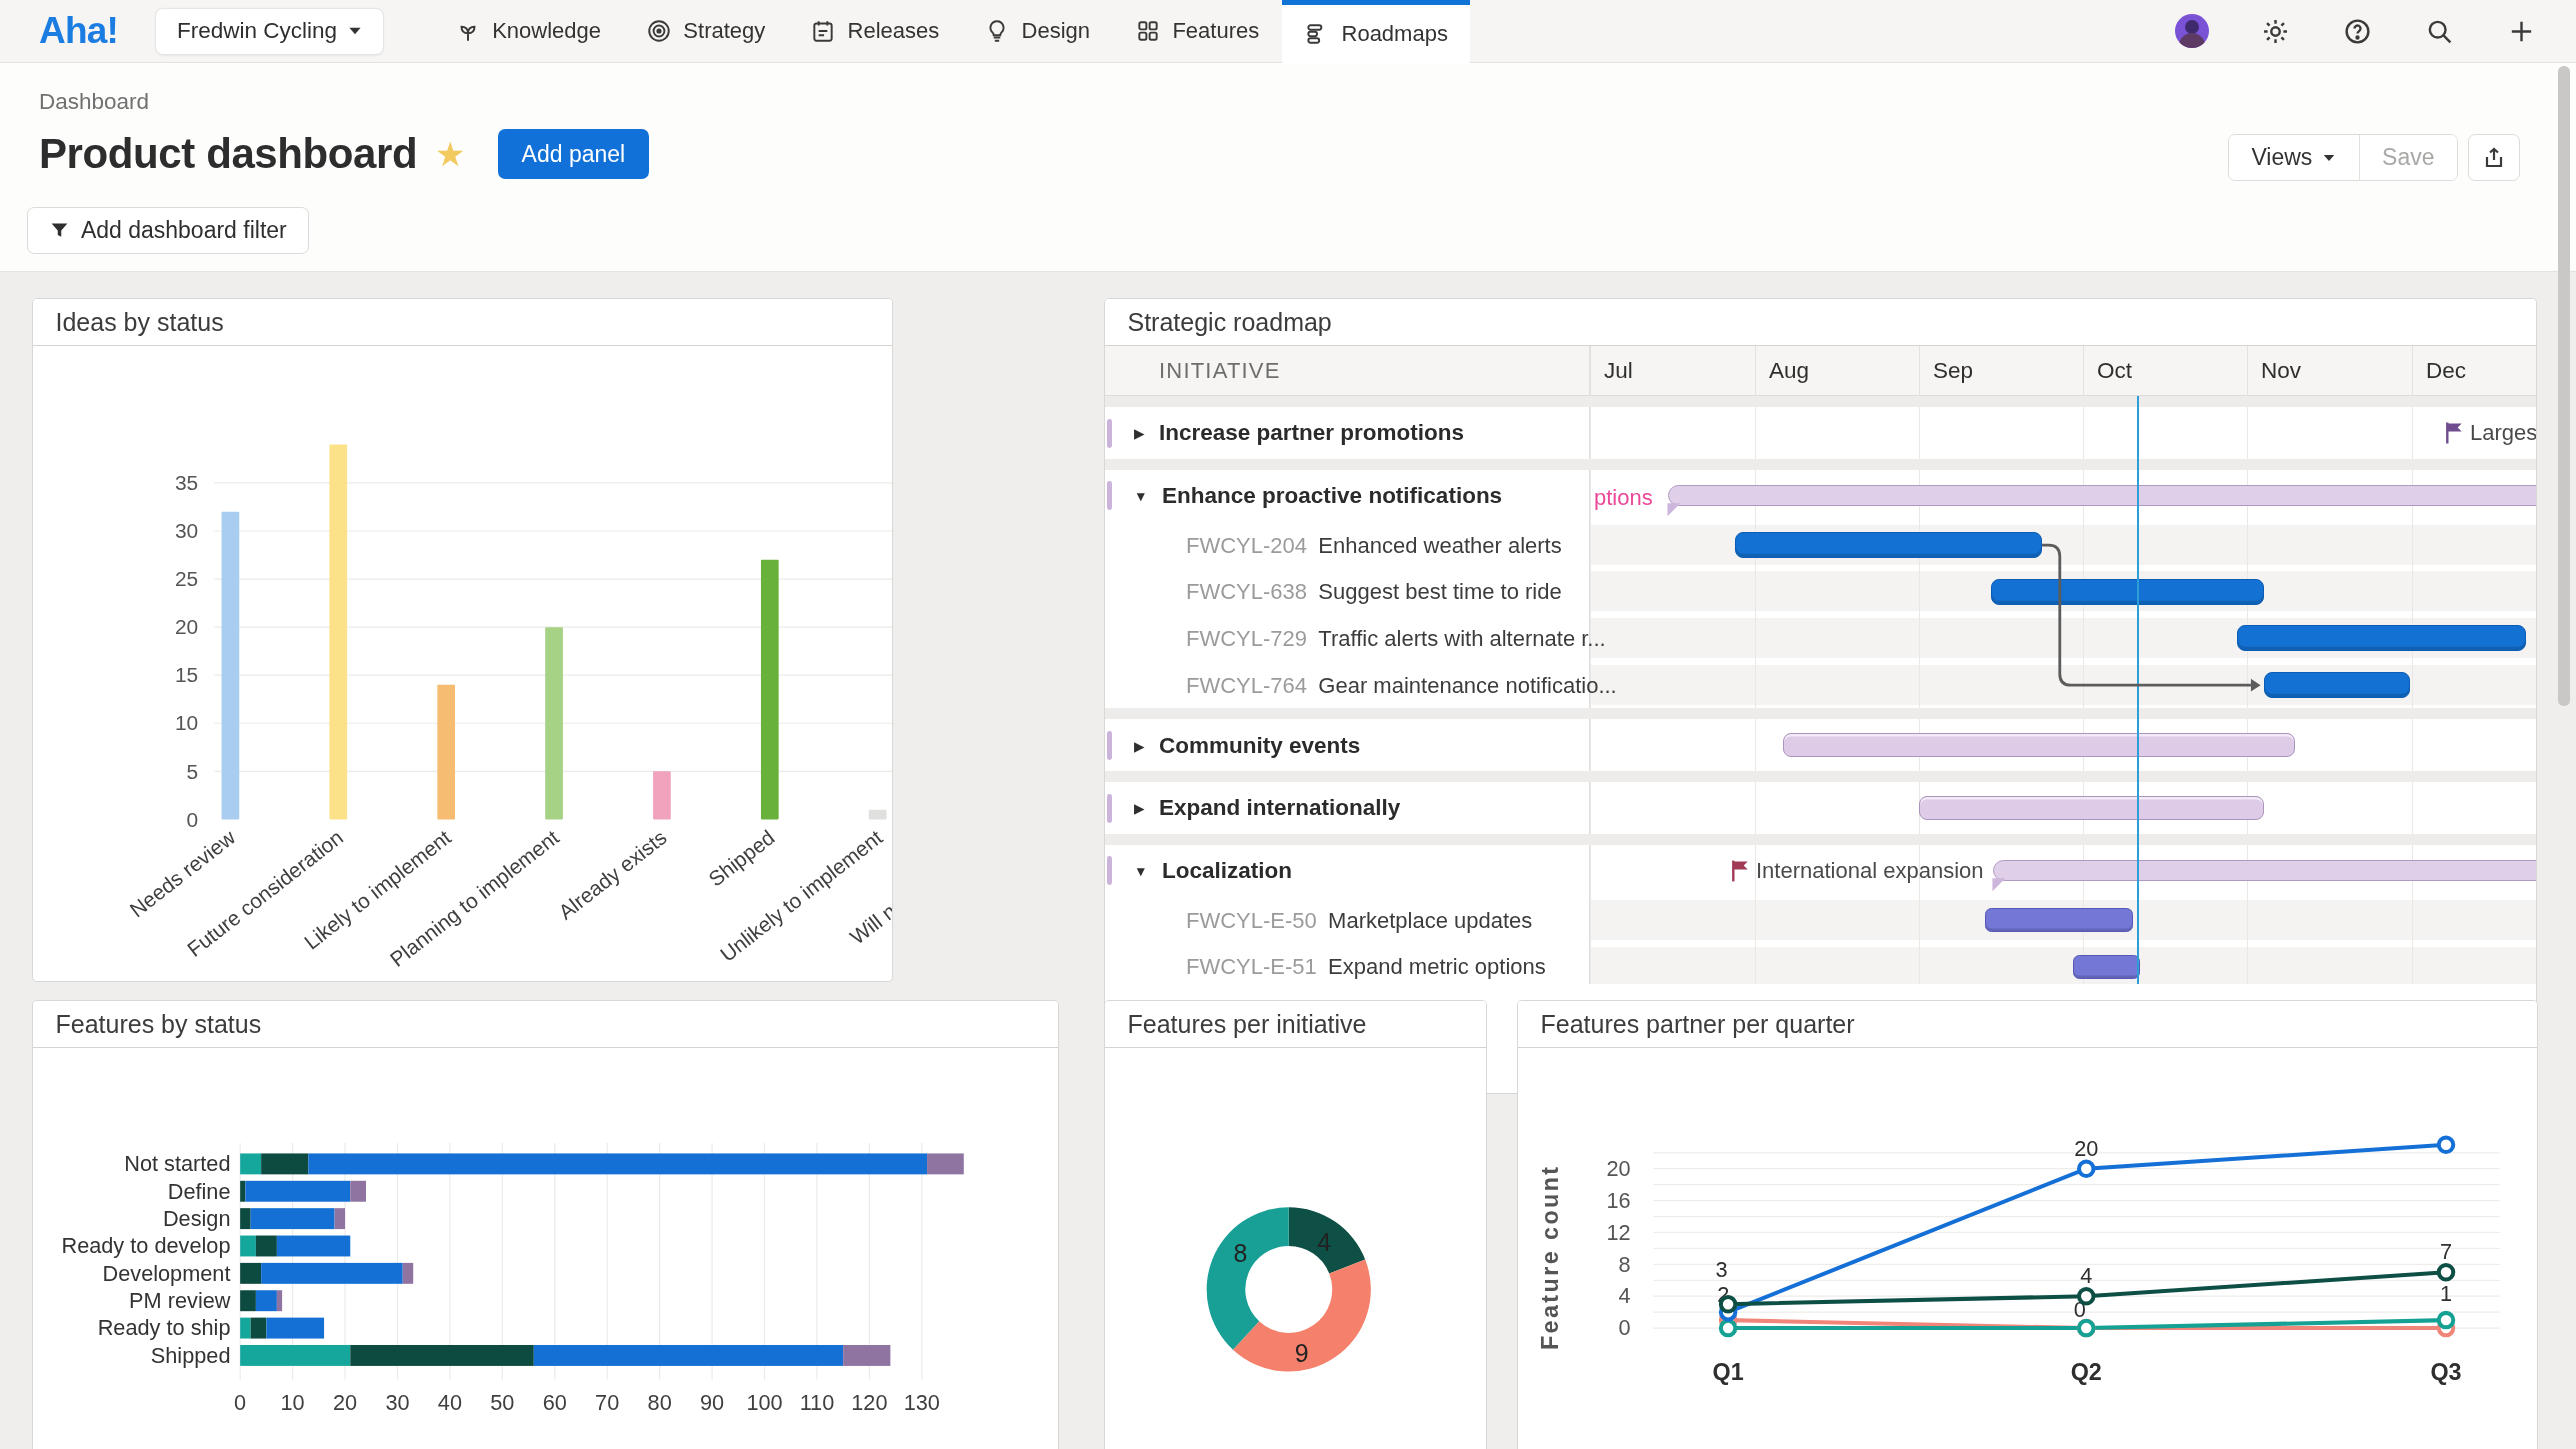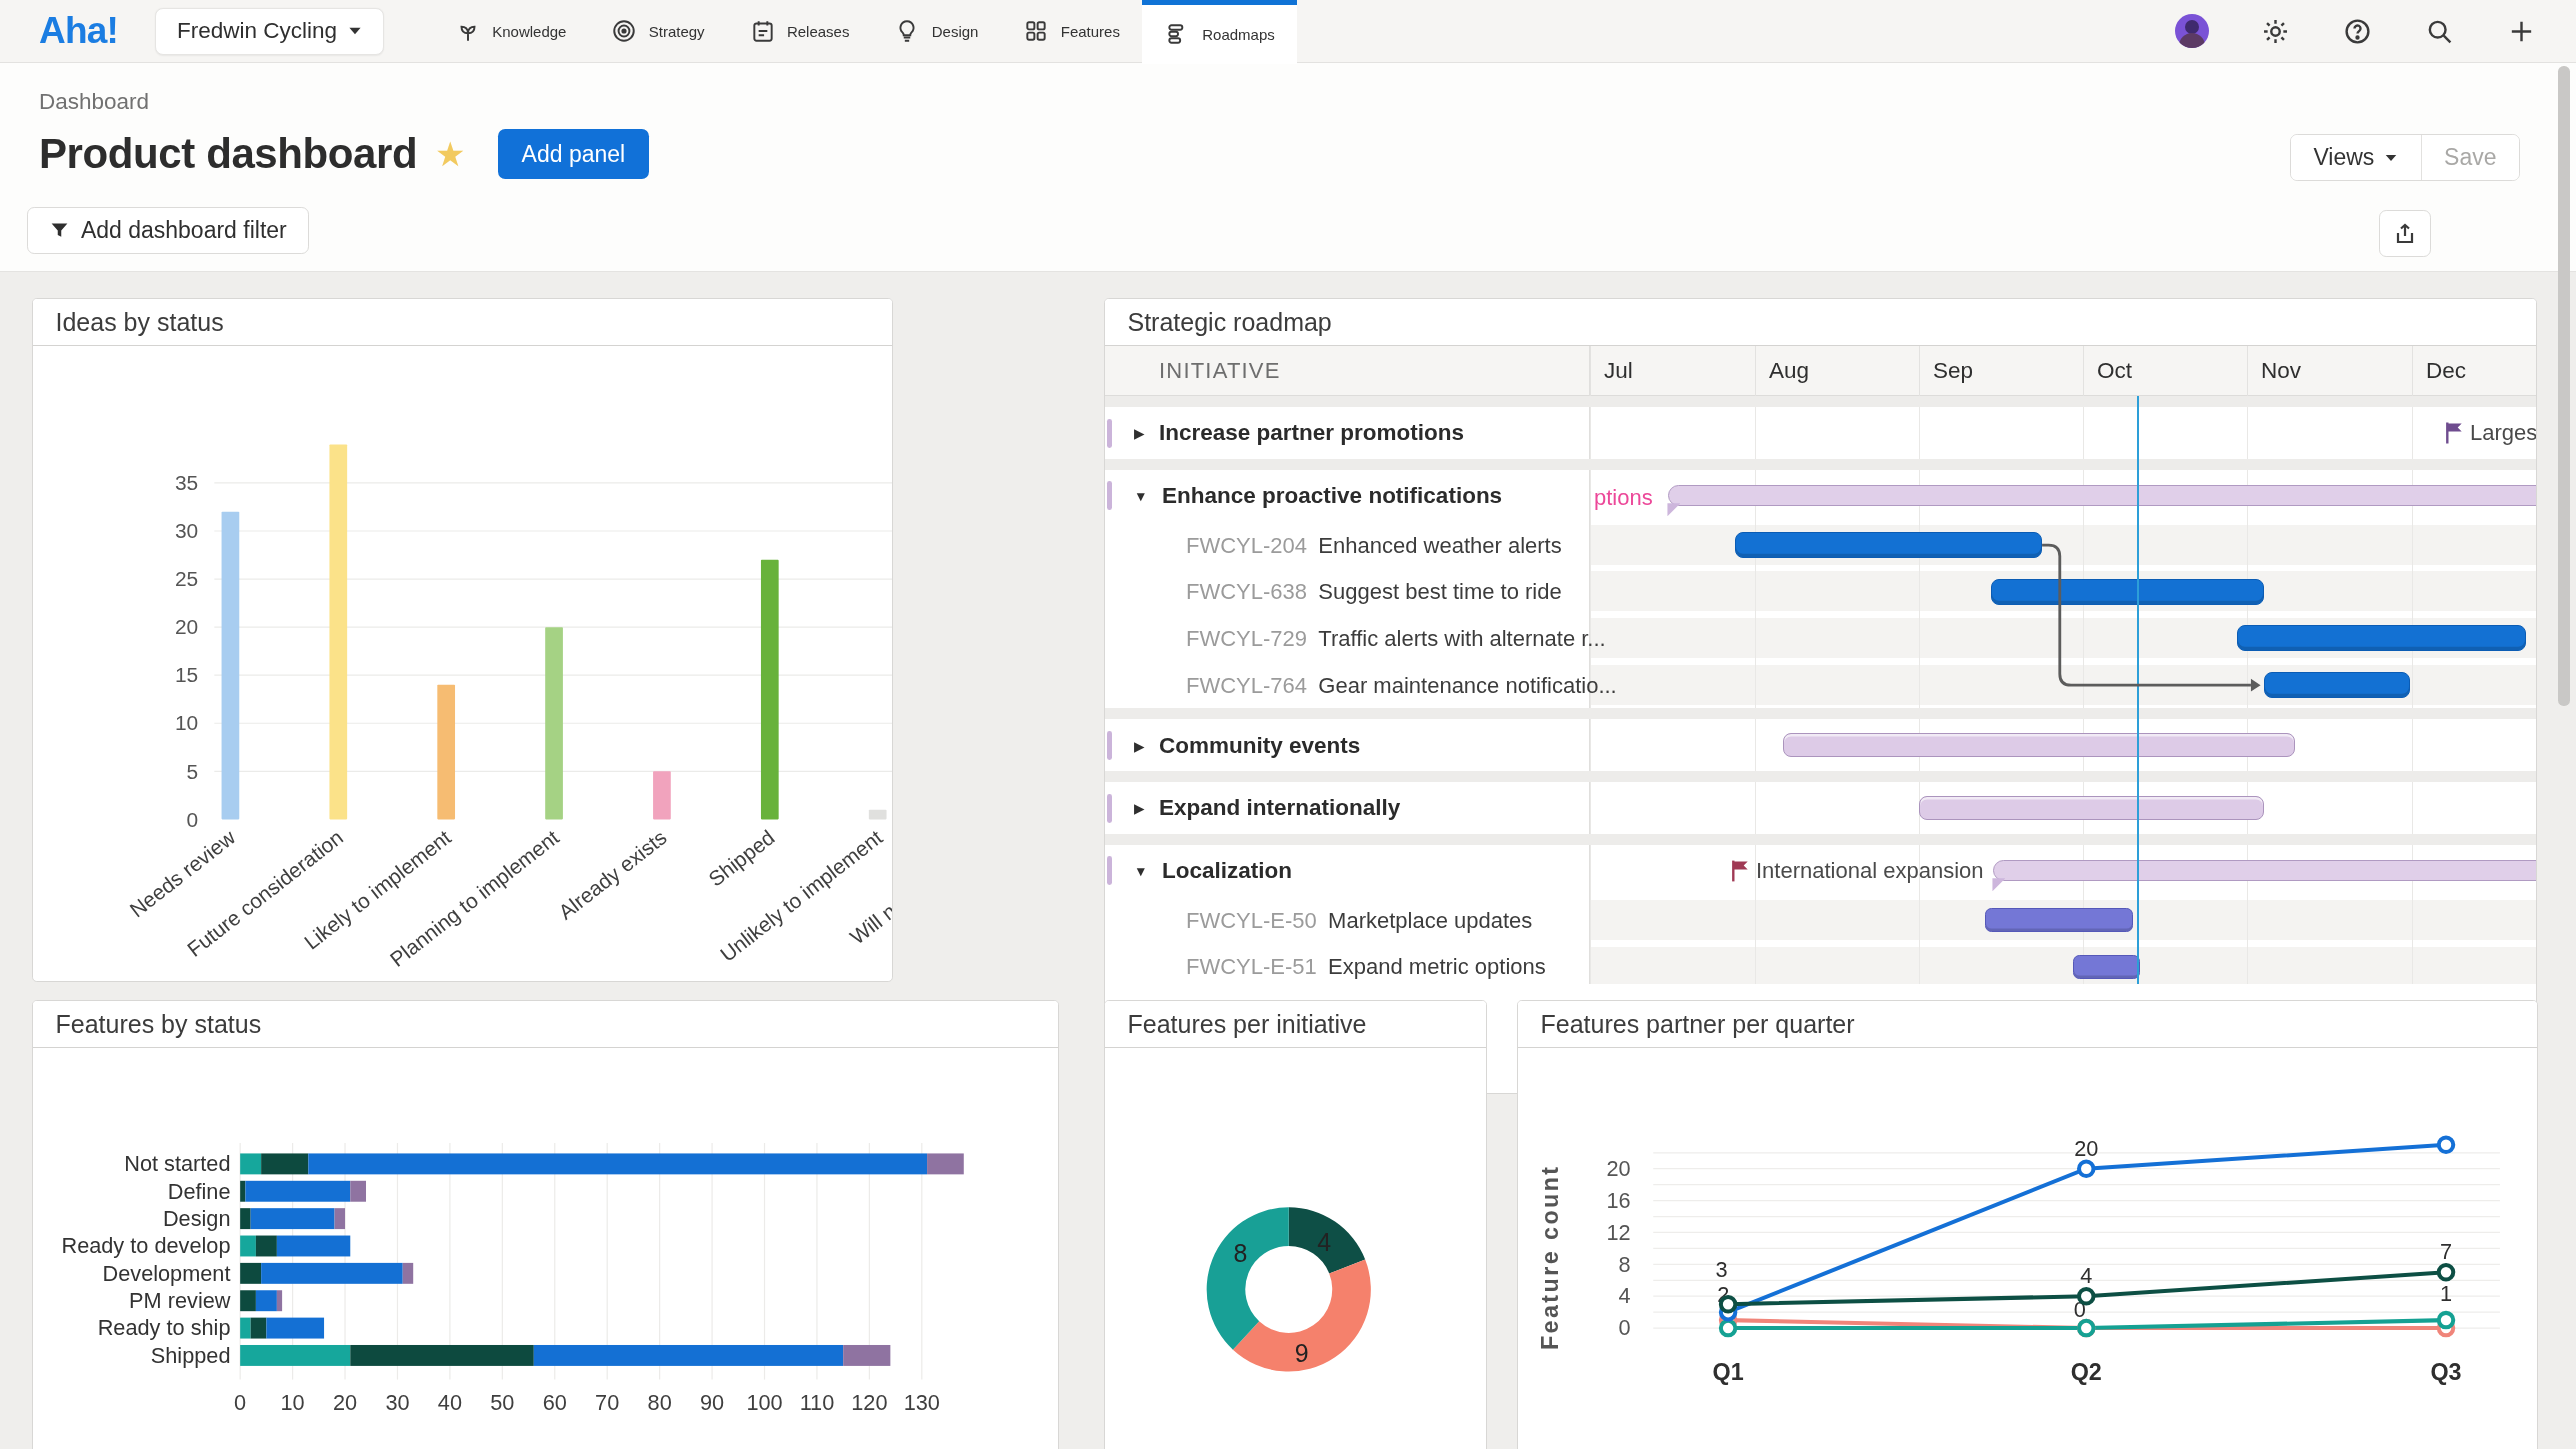--- a/index.html
+++ b/index.html
@@ -8,42 +8,42 @@
 .page { position:relative; width:2576px; height:1449px; overflow:hidden; }
 
 
 .topnav { position:absolute; top:0; left:0; right:0; height:63px; background:#f6f5f3;
   border-bottom:1.6px solid #e3e2e0; display:flex; align-items:center; z-index:20; }
 .logo { font-size:37px; font-weight:800; color:#1b7de2; margin:0 37px 0 39px; letter-spacing:-0.8px; }
 .ws-pill { display:flex; align-items:center; gap:11.3px; background:#fff; border:0.8px solid #e6e5e3;
   border-radius:8px; height:47px; padding:0 21px; font-size:22.5px; color:#2f2f2f;
   box-shadow:0 0.8px 1.6px rgba(0,0,0,.06); cursor:pointer; margin-right:48px; }
 .nav-items { display:flex; align-items:stretch; height:63px; }
-.nav-item { display:flex; align-items:center; gap:11.3px; padding:0 22.5px; font-size:15px;
+.nav-item { display:flex; align-items:center; gap:11.3px; padding:0 22.5px; font-size:22px;
   color:#333; cursor:pointer; }
 .nav-item svg { width:26px; height:26px; stroke:#3a3a3a; fill:none; stroke-width:1.8; }
 .tab-active { background:#fff; border-top:5.6px solid #1073d6; margin-bottom:-1.6px;
   padding-top:0; position:relative; z-index:21; }
 .nav-right { margin-left:auto; display:flex; align-items:center; gap:50px; margin-right:39px; }
 .nav-right .icn { width:32px; height:32px; display:flex; align-items:center; justify-content:center; cursor:pointer; }
 .nav-right svg { width:29px; height:29px; stroke:#3a3a3a; fill:none; stroke-width:2; }
 .avatar { width:34px; height:34px; border-radius:50%; background:#7a52d6; position:relative; overflow:hidden; cursor:pointer; }
 .avatar .head { position:absolute; left:9.7px; top:5.6px; width:14.5px; height:14.5px; border-radius:50%; background:#3f2a6e; }
 .avatar .body { position:absolute; left:4px; top:19.3px; width:26px; height:17.7px; border-radius:13px 13px 0 0; background:#5c3a64; }
 
 
 .header { position:absolute; top:63px; left:0; right:0; height:209px; background:#fdfdfc;
   border-bottom:1.6px solid #e4e3e1; z-index:5; }
 .breadcrumb { position:absolute; left:39px; top:26px; font-size:22.5px; color:#717171; }
 .title-row { position:absolute; left:39px; top:66px; display:flex; align-items:center; gap:17.7px; }
 .page-title { font-size:42px; font-weight:700; color:#2d2d2d; letter-spacing:-0.4px; }
 .star { font-size:34px; color:#f2ca5f; line-height:1; }
 .btn-primary { background:#1171d8; color:#fff; font-size:23px; border:none; border-radius:7.2px;
   height:50px; padding:0 24px; cursor:pointer; margin-left:14.5px; }
-.hdr-right { position:absolute; right:56px; top:71px; display:flex; align-items:center; gap:29px;flex-direction:column; }
+.hdr-right { position:absolute; right:56px; top:71px; display:flex; align-items:center; gap:10px; }
 .btn-group { display:flex; height:47px; border:0.8px solid #dcdbd9; border-radius:7.2px; background:#fff; overflow:hidden; }
 .btn-group .bg-btn { display:flex; align-items:center; gap:9.7px; padding:0 22.5px; font-size:23px; cursor:pointer; background:#fff; border:none; }
 .bg-btn.views { color:#333; border-right:0.8px solid #e2e1df; }
 .bg-btn.save { color:#a9a8a6; }
 .btn-icon { width:52px; height:47px; border:0.8px solid #dcdbd9; border-radius:7.2px; background:#fff;
   display:flex; align-items:center; justify-content:center; cursor:pointer; }
 .btn-icon svg { width:24px; height:24px; stroke:#3a3a3a; fill:none; stroke-width:2.2; }
 .filter-btn { position:absolute; left:26.6px; top:144px; height:47px; display:flex; align-items:center; gap:11.3px;
   background:#fff; border:0.8px solid #dcdbd9; border-radius:7.2px; padding:0 21px; font-size:23px; color:#2f2f2f; cursor:pointer; }
 .caret-down { display:inline-block; width:0; height:0; border-left:7.2px solid transparent;

